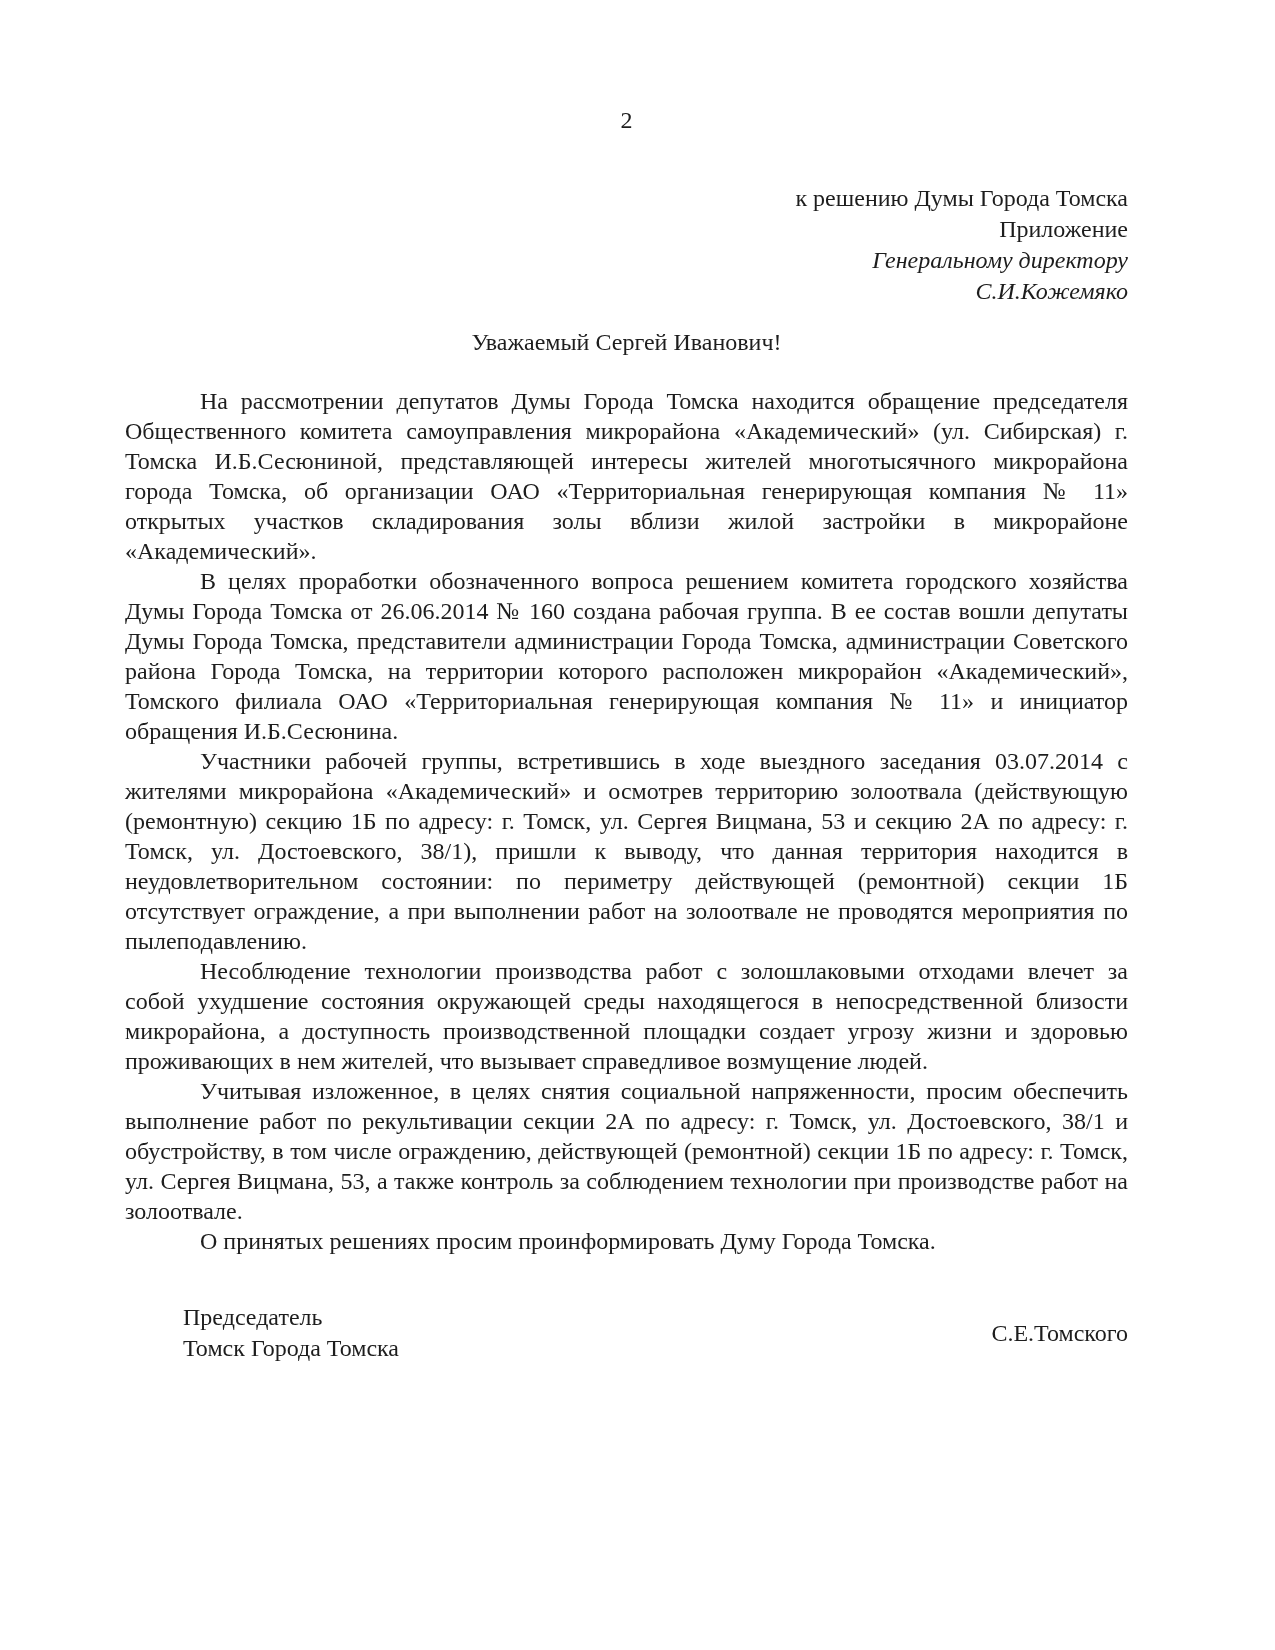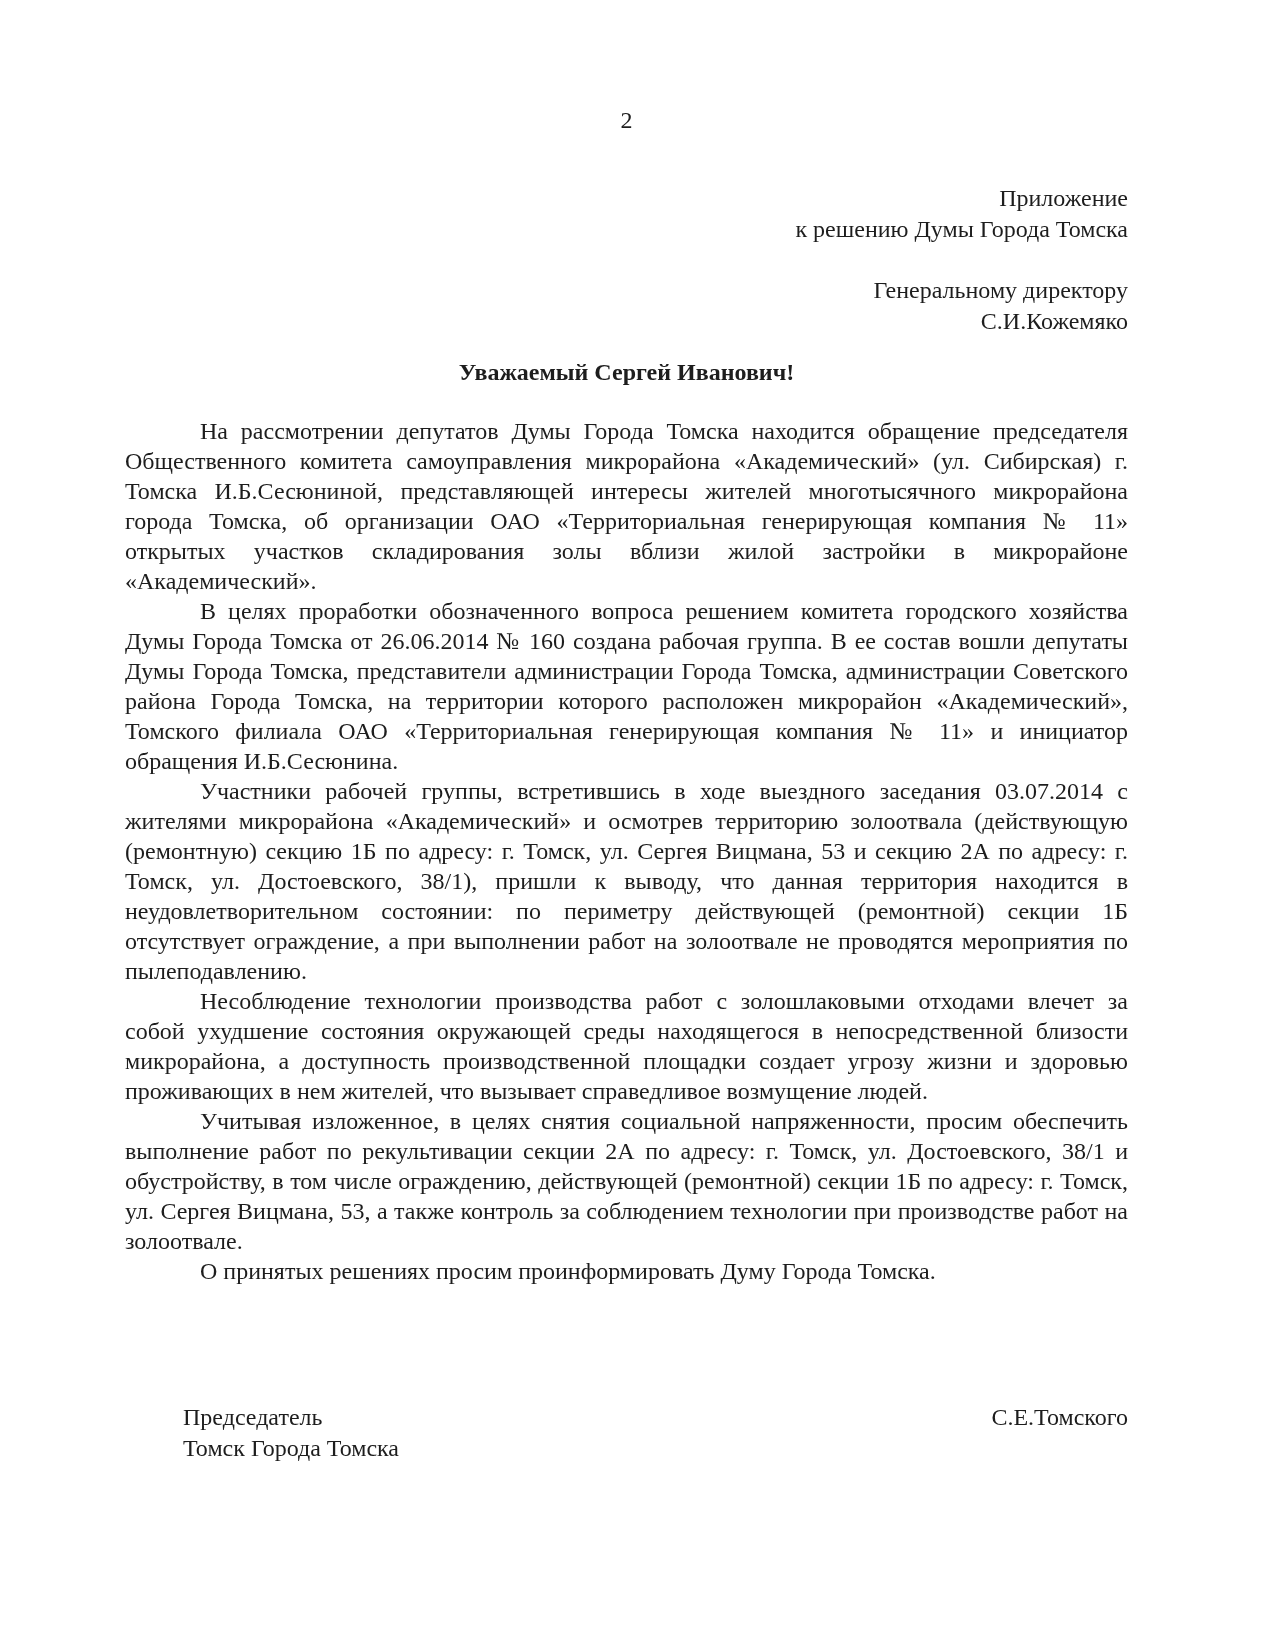--- a/index.html
+++ b/index.html
@@ -21,68 +21,67 @@
   }
   .page-number {
     text-align: center;
     line-height: 30px;
   }
   .appendix-block {
     margin-top: 48px;
     text-align: right;
   }
   .recipient-block {
-    margin-top: 30px;
     text-align: right;
+    font-style: italic;
   }
   .appendix-block div,
   .recipient-block div {
     line-height: 31px;
   }
   .salutation {
     margin-top: 20px;
     text-align: center;
     line-height: 30px;
-    font-weight: bold;
   }
   .body-text {
     margin-top: 29px;
   }
   .body-text p {
     margin: 0;
     text-align: justify;
     text-indent: 75px;
     line-height: 30px;
   }
   .signature {
-    margin-top: 116px;
+    margin-top: 46px;
     display: flex;
     justify-content: space-between;
-    align-items: flex-start;
+    align-items: center;
   }
   .signature .sig-left {
     padding-left: 58px;
   }
   .signature .sig-left div {
     line-height: 31px;
   }
   .signature .sig-name {
     line-height: 31px;
   }
 </style>
 </head>
 <body>
 
 <div class="page">
 
   <div class="page-number">2</div>
 
   <div class="appendix-block">
+    <div>к решению Думы Города Томска</div>
     <div>Приложение</div>
-    <div>к решению Думы Города Томска</div>
   </div>
 
   <div class="recipient-block">
     <div>Генеральному директору</div>
     <div>С.И.Кожемяко</div>
   </div>
 
   <div class="salutation">Уважаемый Сергей Иванович!</div>
 
   <div class="body-text">

